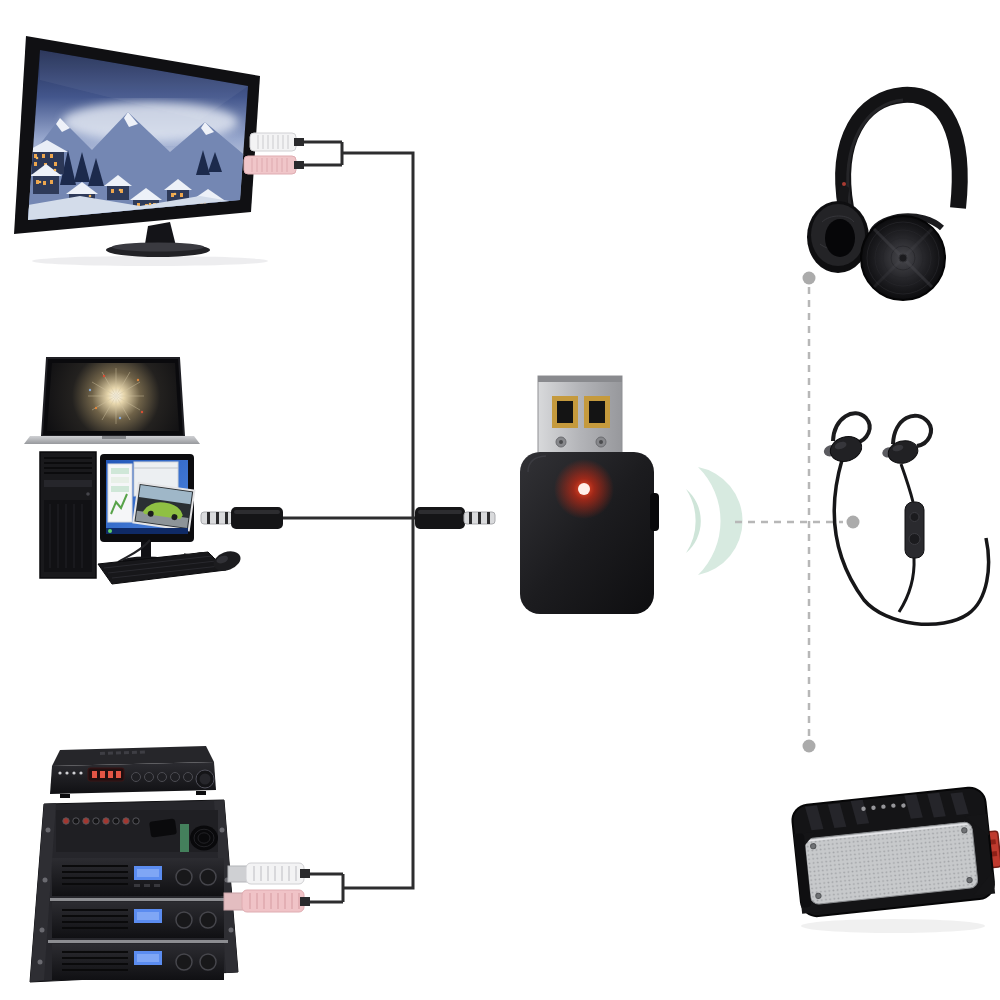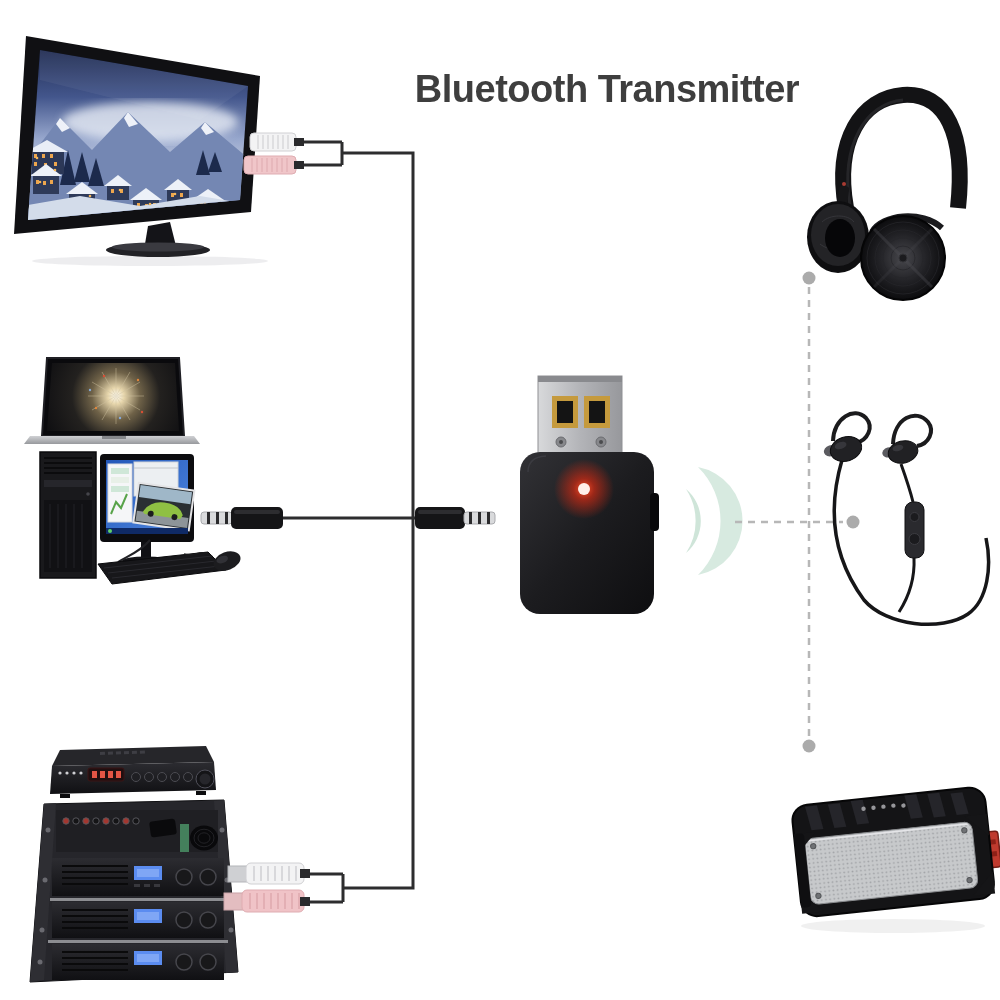--- a/index.html
+++ b/index.html
@@ -7,21 +7,20 @@
          font-family:"Liberation Sans", sans-serif;}
   .stage svg{position:absolute;left:0;top:0;}
   .title{position:absolute;top:68px;left:607px;transform:translateX(-50%);
          font-size:38px;font-weight:bold;letter-spacing:-0.5px;color:#3e3e3e;white-space:nowrap;}
 </style>
 </head>
 <body>
 
 <div class="stage">
 
-  <div class="title">Bluetooth Transmitter</div>
 
   <svg width="1000" height="1000" viewBox="0 0 1000 1000">
     <defs>
       <linearGradient id="skyG" x1="0" y1="0" x2="0" y2="1">
         <stop offset="0" stop-color="#1b2547"></stop>
           <stop offset="0.3" stop-color="#43568c"></stop>
         <stop offset="0.52" stop-color="#97a7cd"></stop>
           <stop offset="0.64" stop-color="#b9c3da"></stop>
         <stop offset="1" stop-color="#6f7da3"></stop>
       </linearGradient>

